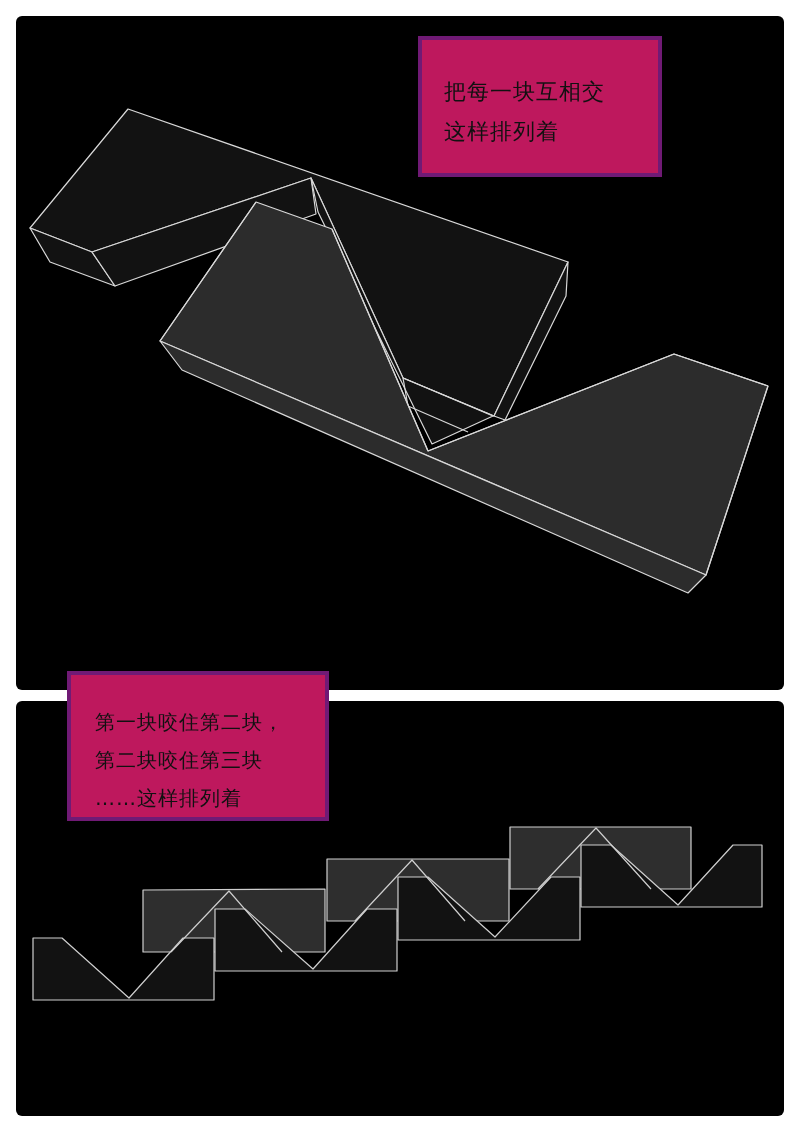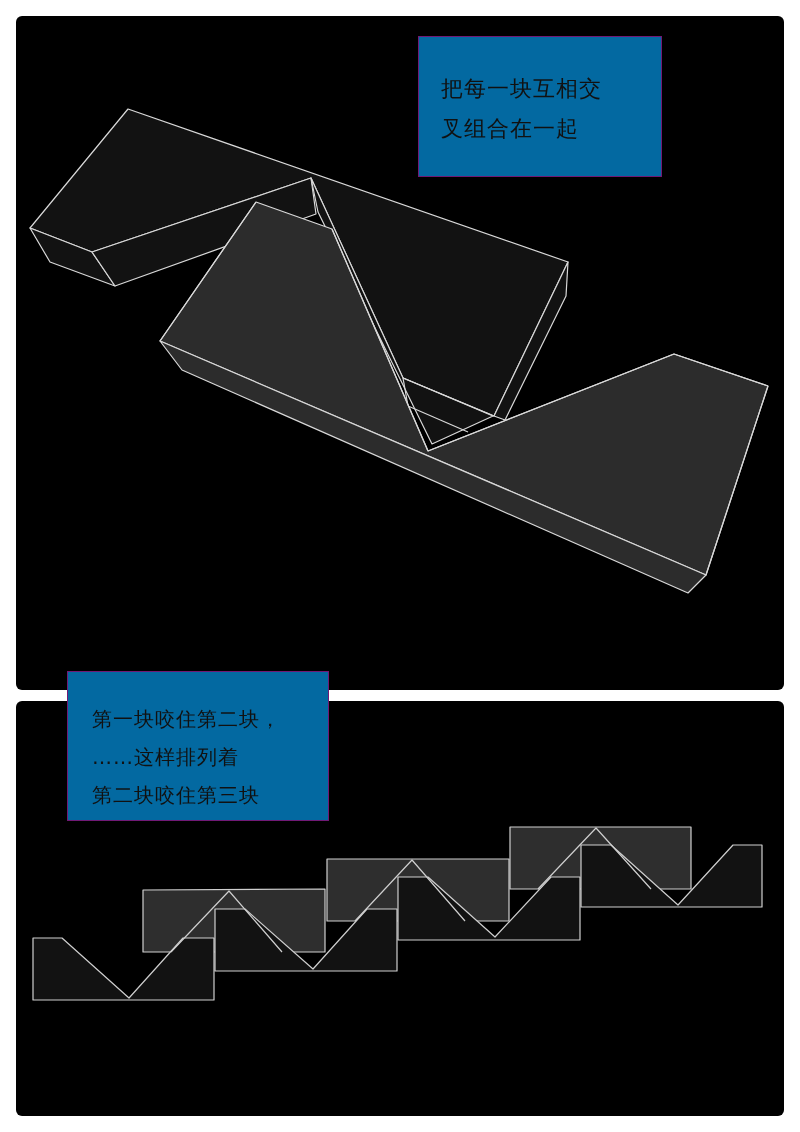--- a/index.html
+++ b/index.html
@@ -1,20 +1,20 @@
 <!DOCTYPE html>
 <html><head>
 <meta charset="utf-8">
 <style>
   html, body { margin: 0; padding: 0; background: #ffffff; }
   body { width: 800px; height: 1132px; position: relative; overflow: hidden; font-family: "DejaVu Sans", sans-serif; }
   .panel { position: absolute; background: #000; border-radius: 6px; overflow: hidden; }
   #panel-top { left: 16px; top: 16px; width: 768px; height: 674px; }
   #panel-bottom { left: 16px; top: 701px; width: 768px; height: 415px; }
-  .caption { position: absolute; background: #0369a1; border: 1px solid #701a75; box-sizing: border-box; color: #111; font-size: 22px; line-height: 40px; letter-spacing: 1px; }
+  .caption { position: absolute; background: #be185d; border: 4px solid #701a75; box-sizing: border-box; color: #111; font-size: 22px; line-height: 40px; letter-spacing: 1px; }
   #caption-top { left: 418px; top: 36px; width: 244px; height: 141px; padding: 32px 0 0 22px; }
   #caption-bottom { left: 67px; top: 671px; width: 262px; height: 150px; padding: 28px 0 0 24px; z-index: 3; font-size: 20px; line-height: 38px; }
   .caption div { white-space: nowrap; }
   svg { position: absolute; left: 0; top: 0; }
 </style>
 </head>
 <body>
 
 <div class="panel" id="panel-top">
   <svg width="768" height="674" viewBox="16 16 768 674">
@@ -35,21 +35,21 @@
       <line x1="332" y1="229" x2="428" y2="451"></line>
       <line x1="428" y1="451" x2="674" y2="354"></line>
       <line x1="674" y1="354" x2="768" y2="386"></line>
       <line x1="768" y1="386" x2="706" y2="575"></line>
     </g>
   </svg>
 </div>
 
 <div class="caption" id="caption-top">
   <div>把每一块互相交</div>
-  <div>叉组合在一起</div>
+  <div>这样排列着</div>
 </div>
 
 <div class="panel" id="panel-bottom">
   <svg width="768" height="415" viewBox="16 701 768 415">
     <g stroke="#cfcfcf" stroke-width="1.2" stroke-linejoin="round">
 
       <polygon fill="#2e2e2e" points="143,890 325,889 325,952 143,952"></polygon>
       <polygon fill="#2e2e2e" points="327,859 509,859 509,921 327,921"></polygon>
       <polygon fill="#2e2e2e" points="510,827 691,827 691,889 510,889"></polygon>
 
@@ -60,15 +60,15 @@
 
       <polyline fill="none" points="171,952 229,891 282,952"></polyline>
       <polyline fill="none" points="355,921 412,860 465,921"></polyline>
       <polyline fill="none" points="538,889 596,828 651,889"></polyline>
     </g>
   </svg>
 </div>
 
 <div class="caption" id="caption-bottom">
   <div>第一块咬住第二块，</div>
+  <div>第二块咬住第三块</div>
   <div>……这样排列着</div>
-  <div>第二块咬住第三块</div>
 </div>
 
 </body></html>

